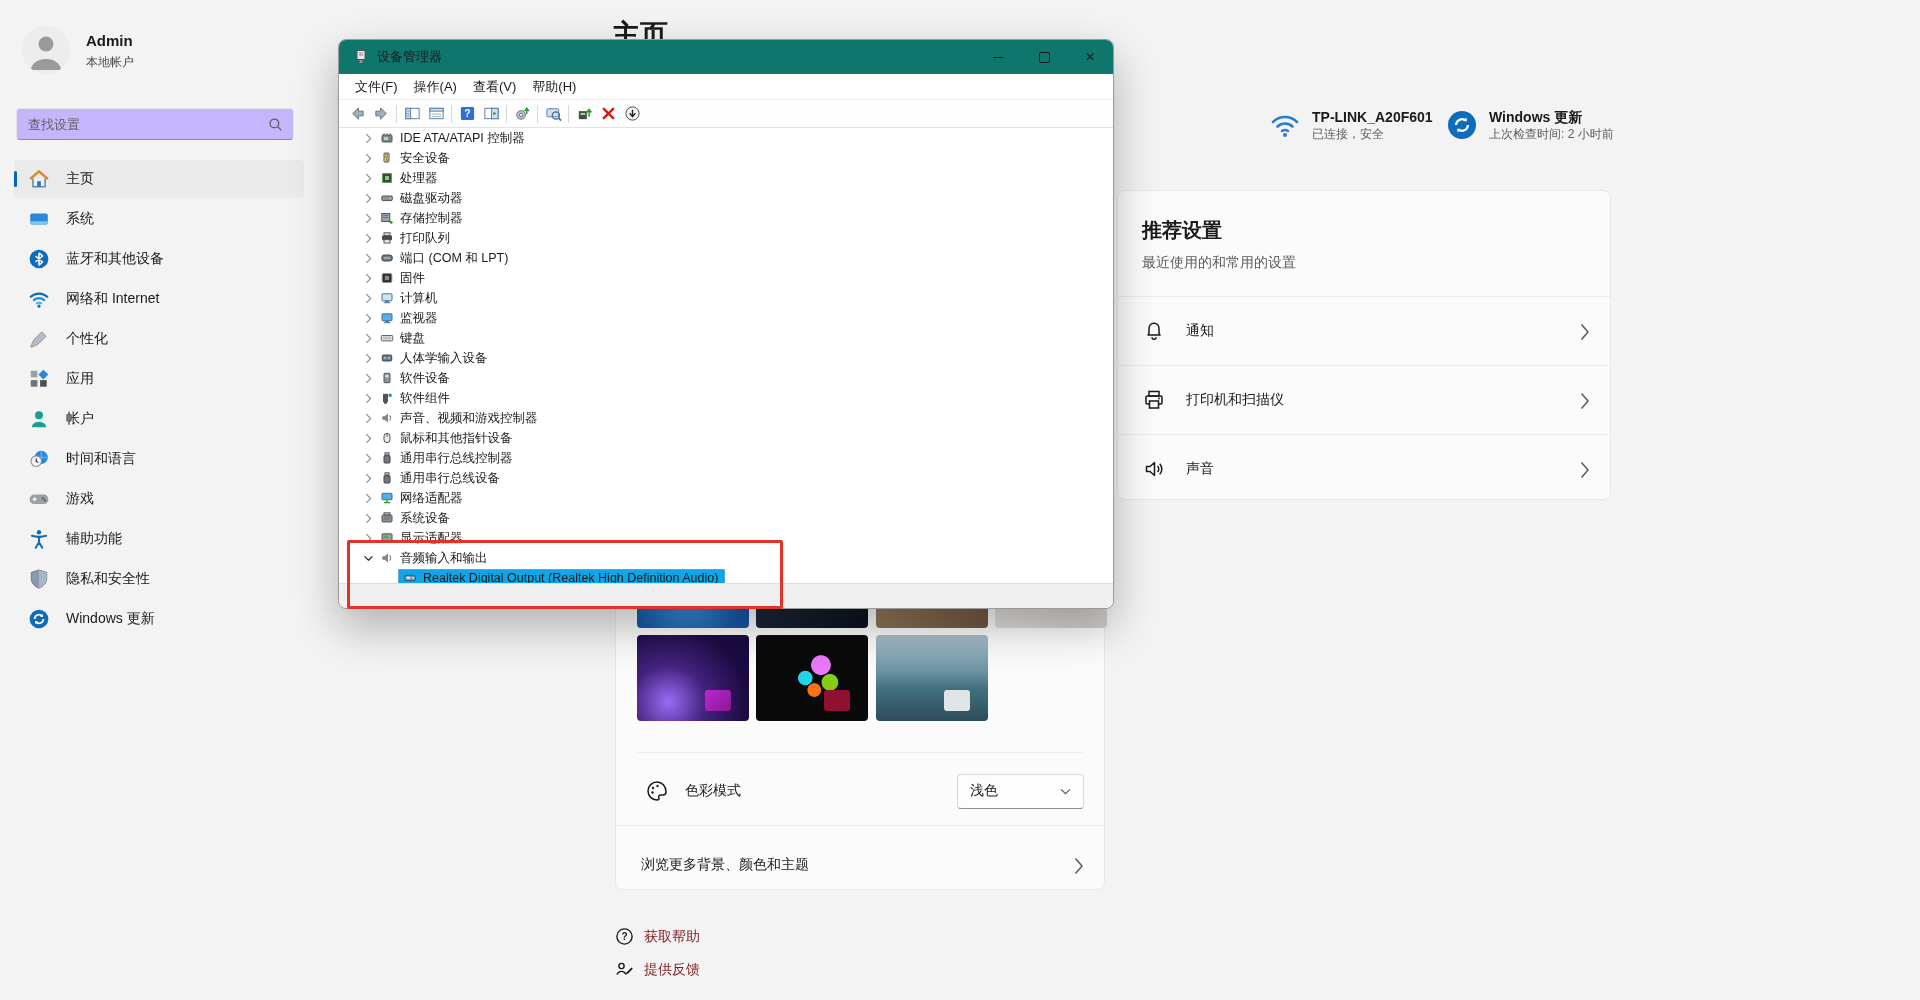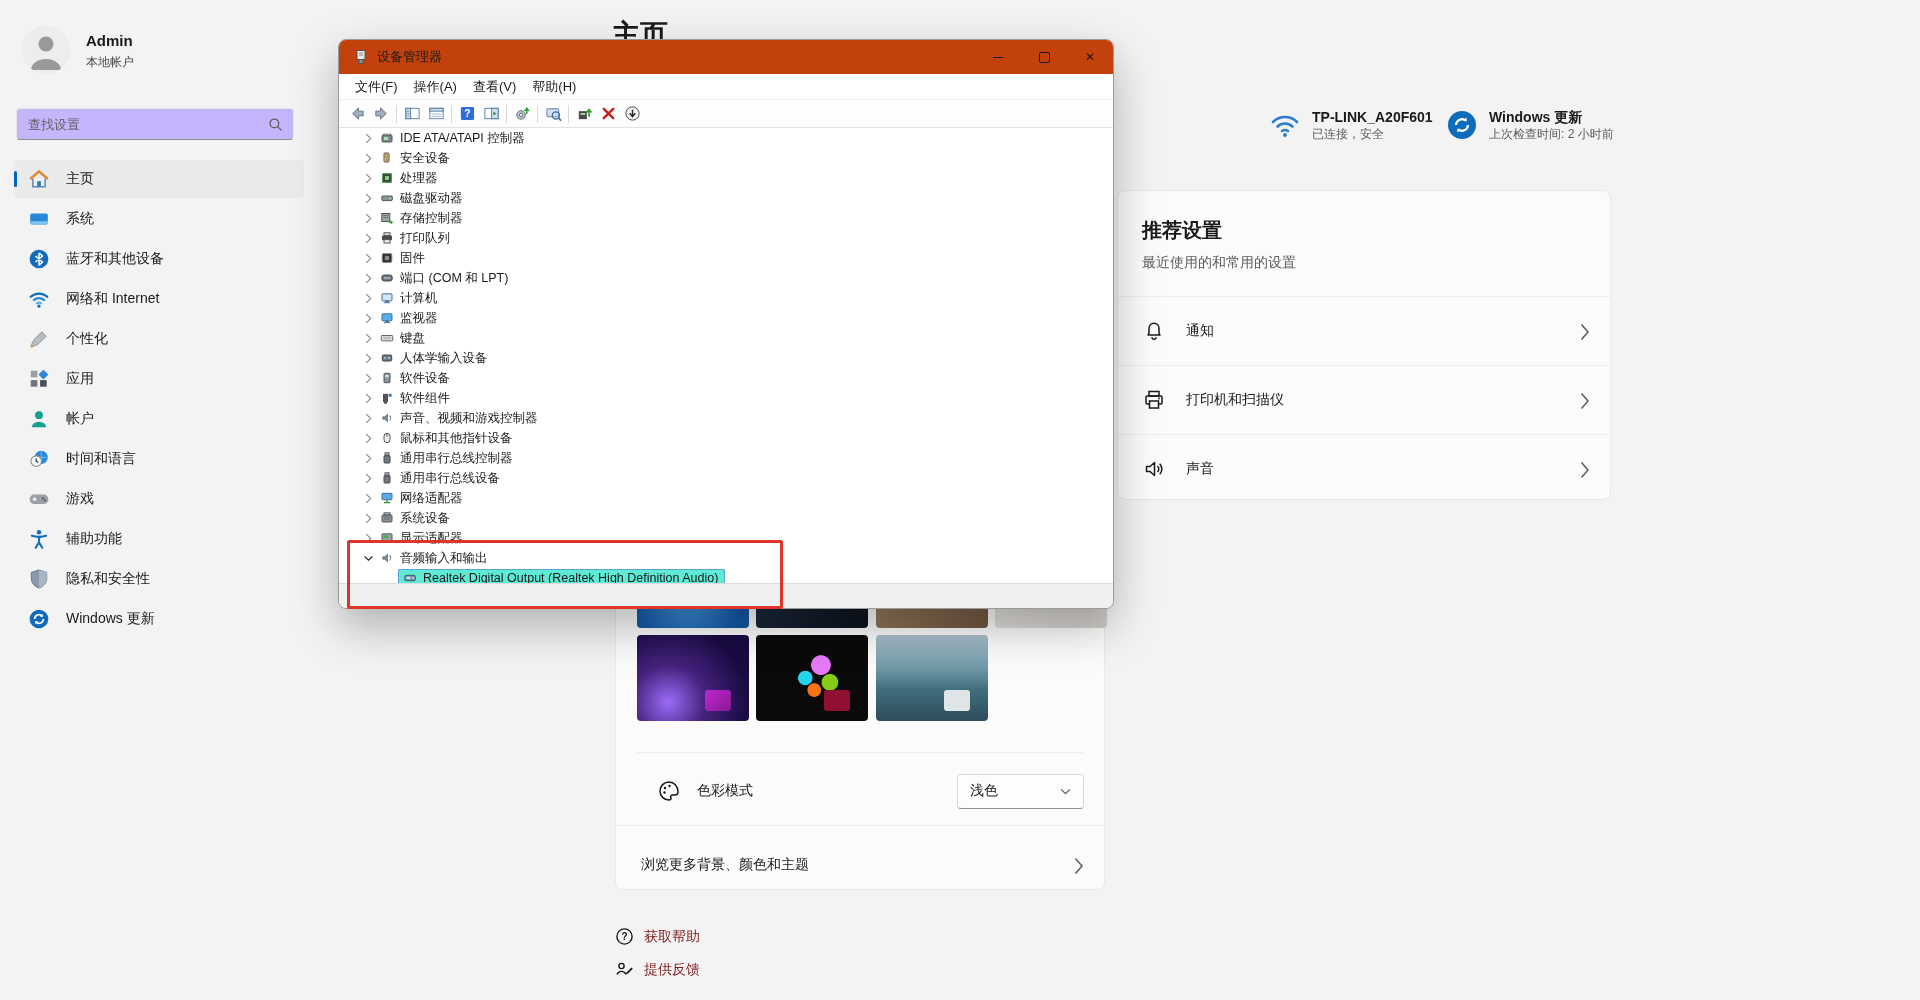--- a/index.html
+++ b/index.html
@@ -55,57 +55,57 @@
   .th-win-dark{background:linear-gradient(135deg,#24344a,#0b111c);}
   .th-win-tan{background:linear-gradient(135deg,#a78967,#6e5540);}
   .th-win-light{background:linear-gradient(135deg,#ebe9e6,#cfccc8);}
   .th-glow-sphere{background:radial-gradient(circle at 28% 78%,#9b6cf7 0%,#45237e 35%,#1a0b42 75%);}
   .th-glow-sphere .sq{background:linear-gradient(135deg,#c026d3,#86198f);}
   .th-dark-flower{background:radial-gradient(circle at 58% 35%,#e879f9 0 11%,transparent 12%),radial-gradient(circle at 44% 50%,#22d3ee 0 9%,transparent 10%),radial-gradient(circle at 66% 55%,#84cc16 0 9%,transparent 10%),radial-gradient(circle at 52% 64%,#f97316 0 8%,transparent 9%),#0a0a0a;}
   .th-dark-flower .sq{background:#8f1030;}
   .th-lake{background:linear-gradient(180deg,#a9bfca 0%,#6f97a6 40%,#41707f 62%,#2d4c5a 100%);}
   .th-lake .sq{background:#dfe5e7;}
   .divider{position:absolute;left:21px;right:21px;height:1px;background:#ececec;}
-  .cm-row{position:absolute;left:16px;top:245px;right:0;height:70px;display:flex;align-items:center;padding:0 20px 0 25px;box-sizing:border-box;}
+  .cm-row{position:absolute;left:4px;top:245px;right:0;height:70px;display:flex;align-items:center;padding:0 20px 0 25px;box-sizing:border-box;}
   .cm-ic{width:24px;height:24px;margin-right:16px;}
   .cm-label{font-size:14px;flex:1;}
   .dropdown{display:flex;align-items:center;justify-content:space-between;width:127px;height:35px;background:#fdfdfd;border:1px solid #d8d8d8;border-bottom-color:#8f8f8f;border-radius:4px;box-sizing:border-box;padding:0 12px;cursor:default;}
   .dd-label{font-size:14px;}
   .browse-row{position:absolute;left:0;top:314px;right:0;bottom:0;display:flex;align-items:center;padding:15px 20px 0 25px;border-top:1px solid #ececec;cursor:default;}
   .browse-label{font-size:14px;flex:1;}
 
   
   .foot-link{position:absolute;display:flex;align-items:center;z-index:1;cursor:default;}
   .fl-help{left:615px;top:927px;}
   .fl-feedback{left:615px;top:960px;}
   .fl-ic{width:19px;height:19px;margin-right:10px;}
   .fl-label{font-size:14px;color:#7f1d1d;}
 
   
   .dm{position:absolute;left:338px;top:39px;width:776px;height:570px;background:#fff;border:1px solid #9a9a9a;border-radius:8px;box-shadow:0 18px 45px rgba(0,0,0,.28);box-sizing:border-box;z-index:10;overflow:hidden;}
-  .dm-titlebar{height:34px;display:flex;align-items:center;background:#c2410c;}
+  .dm-titlebar{height:34px;display:flex;align-items:center;background:#0f766e;}
   .dm-app-ic{width:16px;height:16px;margin:0 8px 0 14px;}
   .dm-title{font-size:13px;flex:1;}
   .dm-btn{width:46px;height:34px;display:flex;align-items:center;justify-content:center;font-size:12px;color:#1a1a1a;cursor:default;}
   .dm-btn .maxi{width:9px;height:9px;border:1px solid #1a1a1a;border-radius:2px;}
   .dm-btn .mini{width:10px;height:1px;background:#1a1a1a;}
   .dm-menubar{height:25px;display:flex;align-items:center;padding-left:8px;background:#fff;}
   .dm-menu{font-size:13px;padding:2px 8px;cursor:default;}
   .dm-toolbar{height:27px;display:flex;align-items:center;padding-left:6px;background:#fefefe;border-top:1px solid #f0f0f0;border-bottom:1px solid #e3e3e3;}
   .tb-btn{width:24px;height:22px;display:flex;align-items:center;justify-content:center;cursor:default;}
   .tb-btn svg{width:17px;height:17px;}
   .tb-sep{width:1px;height:18px;background:#d9d9d9;margin:0 3px;}
   .dm-tree{position:absolute;left:0;top:88px;right:0;bottom:24px;background:#fff;overflow:hidden;}
   .tree-row{display:flex;align-items:center;height:20px;padding-left:22px;font-size:12.5px;cursor:default;}
   .tw-chev{width:14px;height:14px;display:flex;align-items:center;justify-content:center;}
   .tw-icon{width:15px;height:15px;margin:0 5px 0 4px;}
   .tw-icon svg{width:14px;height:14px;}
   .sel{display:flex;align-items:center;height:18px;border:1px solid transparent;padding:0 6px 0 2px;box-sizing:border-box;border-radius:1px;justify-content:flex-end;}
   .sel .tw-icon{margin:0 5px 0 2px;}
-  .tree-row.selected .sel{background:#5eead4;border-color:#5aa2db;}
+  .tree-row.selected .sel{background:#0ea5e9;border-color:#5aa2db;}
   .tree-row.lv1{padding-left:59px;}
   .dm-footer{position:absolute;left:0;bottom:0;right:0;height:24px;background:#f0f0f0;border-top:1px solid #dcdcdc;}
 
   
   .red-box{position:absolute;left:347px;top:540px;width:430px;height:63px;border:3px solid #e0342b;z-index:20;border-radius:2px;}
 </style>
 </head>
 <body>
 
 <div class="stage">
@@ -645,55 +645,55 @@
         </div>
         <div class="tree-row">
           <span class="tw-chev">
             <svg viewBox="0 0 8 12" width="7" height="11">
               <path d="M1.5 1 L6.5 6 L1.5 11" stroke="#8a8a8a" stroke-width="1.3" fill="none"></path>
             </svg>
           </span>
           <span class="sel">
             <span class="tw-icon">
               <svg viewBox="0 0 14 14">
-                <rect x="3" y="3" width="8" height="8" fill="#3a3a3a" stroke="#222"></rect>
-                <path d="M3 5 H1.5 M3 7 H1.5 M3 9 H1.5 M11 5 h1.5 M11 7 h1.5 M11 9 h1.5" stroke="#555" stroke-width="0.9"></path>
-                <rect x="5" y="5" width="4" height="4" fill="#8a8a8a"></rect>
-              </svg>
-            </span>
-            <span class="tw-label">固件</span>
-          </span>
-        </div>
-        <div class="tree-row">
-          <span class="tw-chev">
-            <svg viewBox="0 0 8 12" width="7" height="11">
-              <path d="M1.5 1 L6.5 6 L1.5 11" stroke="#8a8a8a" stroke-width="1.3" fill="none"></path>
-            </svg>
-          </span>
-          <span class="sel">
-            <span class="tw-icon">
-              <svg viewBox="0 0 14 14">
                 <rect x="1.8" y="4" width="10.5" height="6" rx="2.5" fill="#6f7a84" stroke="#444"></rect>
                 <circle cx="5" cy="7" r="0.8" fill="#ddd"></circle>
                 <circle cx="7" cy="7" r="0.8" fill="#ddd"></circle>
                 <circle cx="9" cy="7" r="0.8" fill="#ddd"></circle>
               </svg>
             </span>
             <span class="tw-label">端口 (COM 和 LPT)</span>
           </span>
         </div>
         <div class="tree-row">
           <span class="tw-chev">
             <svg viewBox="0 0 8 12" width="7" height="11">
               <path d="M1.5 1 L6.5 6 L1.5 11" stroke="#8a8a8a" stroke-width="1.3" fill="none"></path>
             </svg>
           </span>
           <span class="sel">
             <span class="tw-icon">
               <svg viewBox="0 0 14 14">
+                <rect x="3" y="3" width="8" height="8" fill="#3a3a3a" stroke="#222"></rect>
+                <path d="M3 5 H1.5 M3 7 H1.5 M3 9 H1.5 M11 5 h1.5 M11 7 h1.5 M11 9 h1.5" stroke="#555" stroke-width="0.9"></path>
+                <rect x="5" y="5" width="4" height="4" fill="#8a8a8a"></rect>
+              </svg>
+            </span>
+            <span class="tw-label">固件</span>
+          </span>
+        </div>
+        <div class="tree-row">
+          <span class="tw-chev">
+            <svg viewBox="0 0 8 12" width="7" height="11">
+              <path d="M1.5 1 L6.5 6 L1.5 11" stroke="#8a8a8a" stroke-width="1.3" fill="none"></path>
+            </svg>
+          </span>
+          <span class="sel">
+            <span class="tw-icon">
+              <svg viewBox="0 0 14 14">
                 <rect x="2" y="2.8" width="10" height="7" rx="0.8" fill="#cfe6f7" stroke="#4a6e94"></rect>
                 <rect x="5.2" y="9.8" width="3.6" height="1.4" fill="#4a6e94"></rect>
                 <rect x="3.8" y="11.2" width="6.4" height="1" fill="#4a6e94"></rect>
               </svg>
             </span>
             <span class="tw-label">计算机</span>
           </span>
         </div>
         <div class="tree-row">
           <span class="tw-chev">

